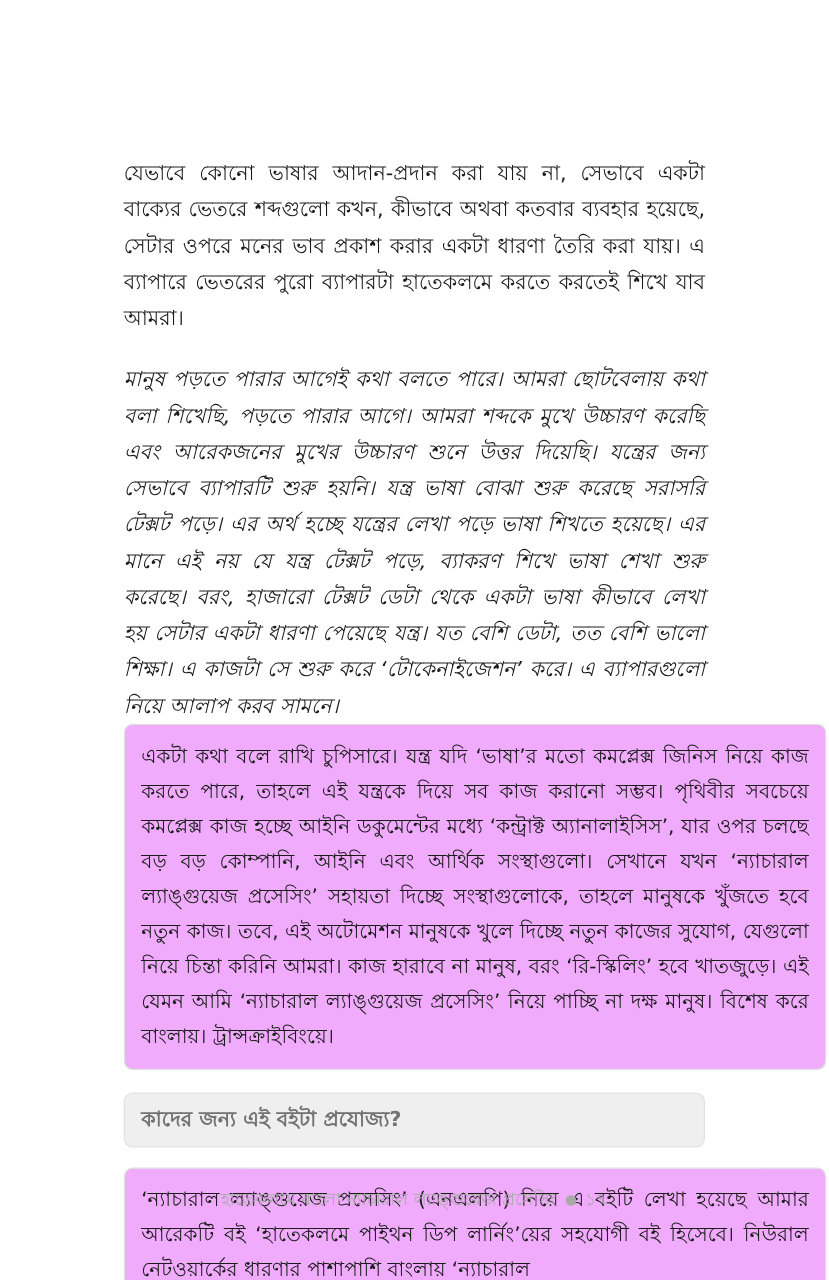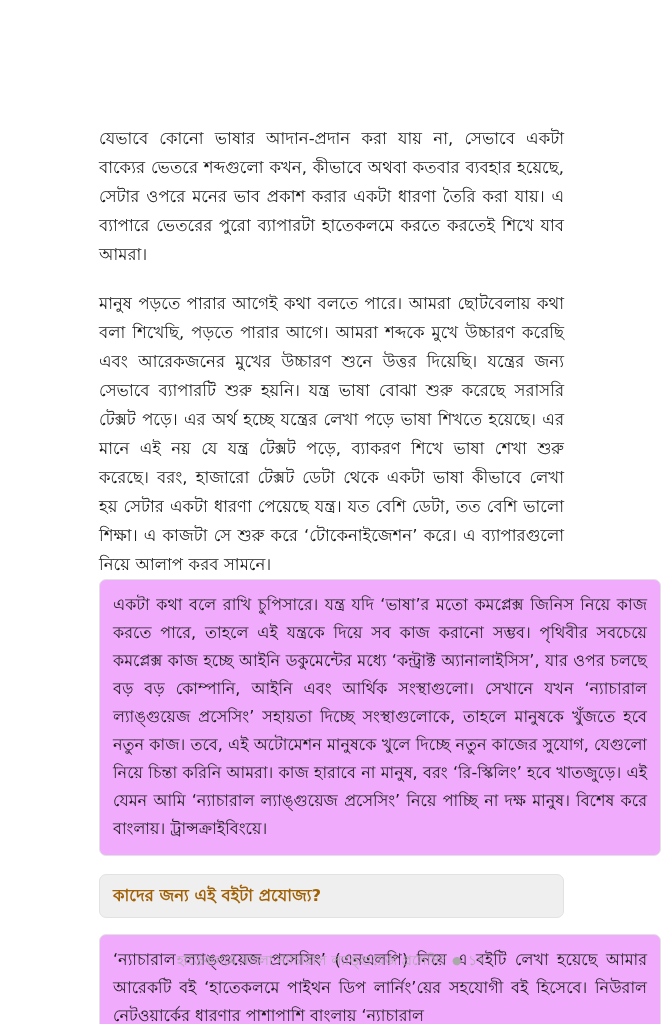--- a/index.html
+++ b/index.html
@@ -37,20 +37,21 @@
     margin: 0 0 20px 0;
     font-size: 16.5px;
     line-height: 29px;
     text-align: justify;
     text-justify: inter-word;
     color: #1b1b1b;
     word-spacing: 0.02em;
   }
   p.body-para:last-of-type {
     margin-bottom: 0;
+    font-style: italic;
   }
 
   .callout {
     background: #f0abfc;
     border: 1px solid #e2e2e2;
     border-radius: 7px;
     padding: 11px 13px 12px 13px;
     margin: 0 0 18px 0;
     box-sizing: border-box;
     width: 562px;
@@ -72,21 +73,21 @@
     margin: 0 0 16px 0;
     box-sizing: border-box;
     width: 465px;
   }
   .section-heading h2 {
     margin: 0;
     font-size: 16.5px;
     line-height: 25px;
     font-weight: 700;
     text-align: left;
-    color: #a16207;
+    color: #737373;
   }
 
   .callout.clipped {
     border-bottom-left-radius: 7px;
     border-bottom-right-radius: 7px;
   }
 
   .footer {
     position: absolute;
     left: 0;

